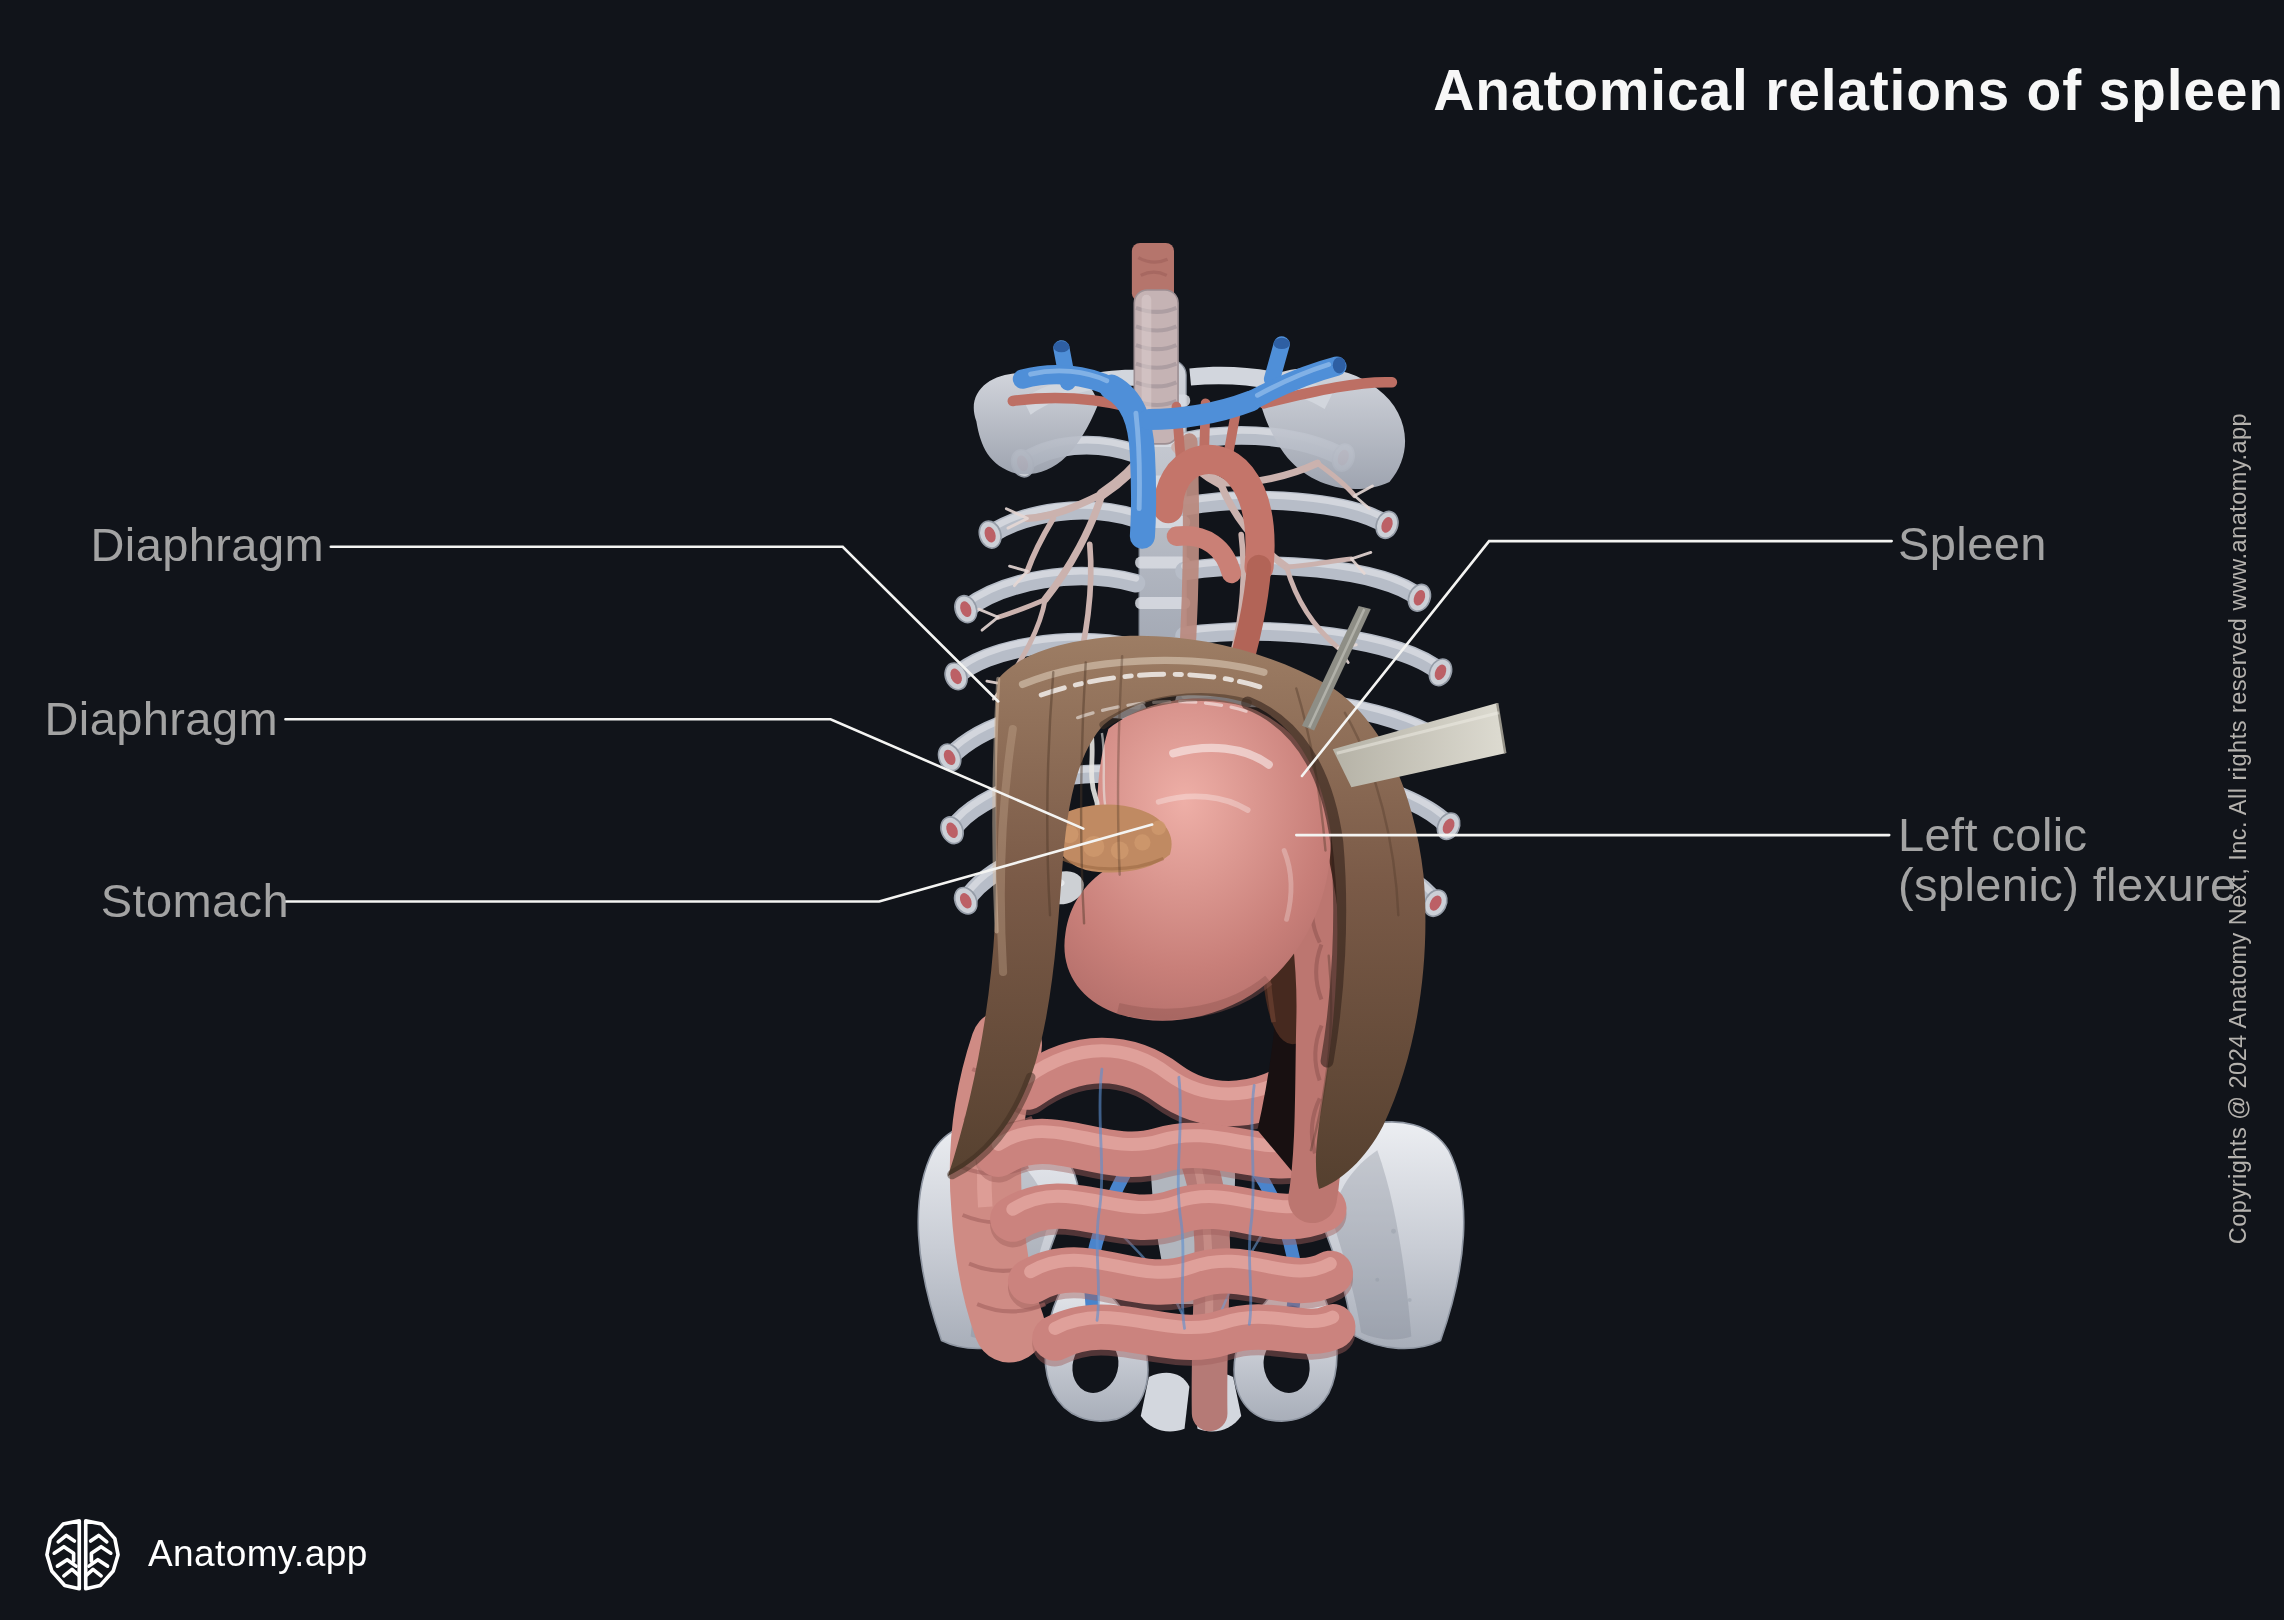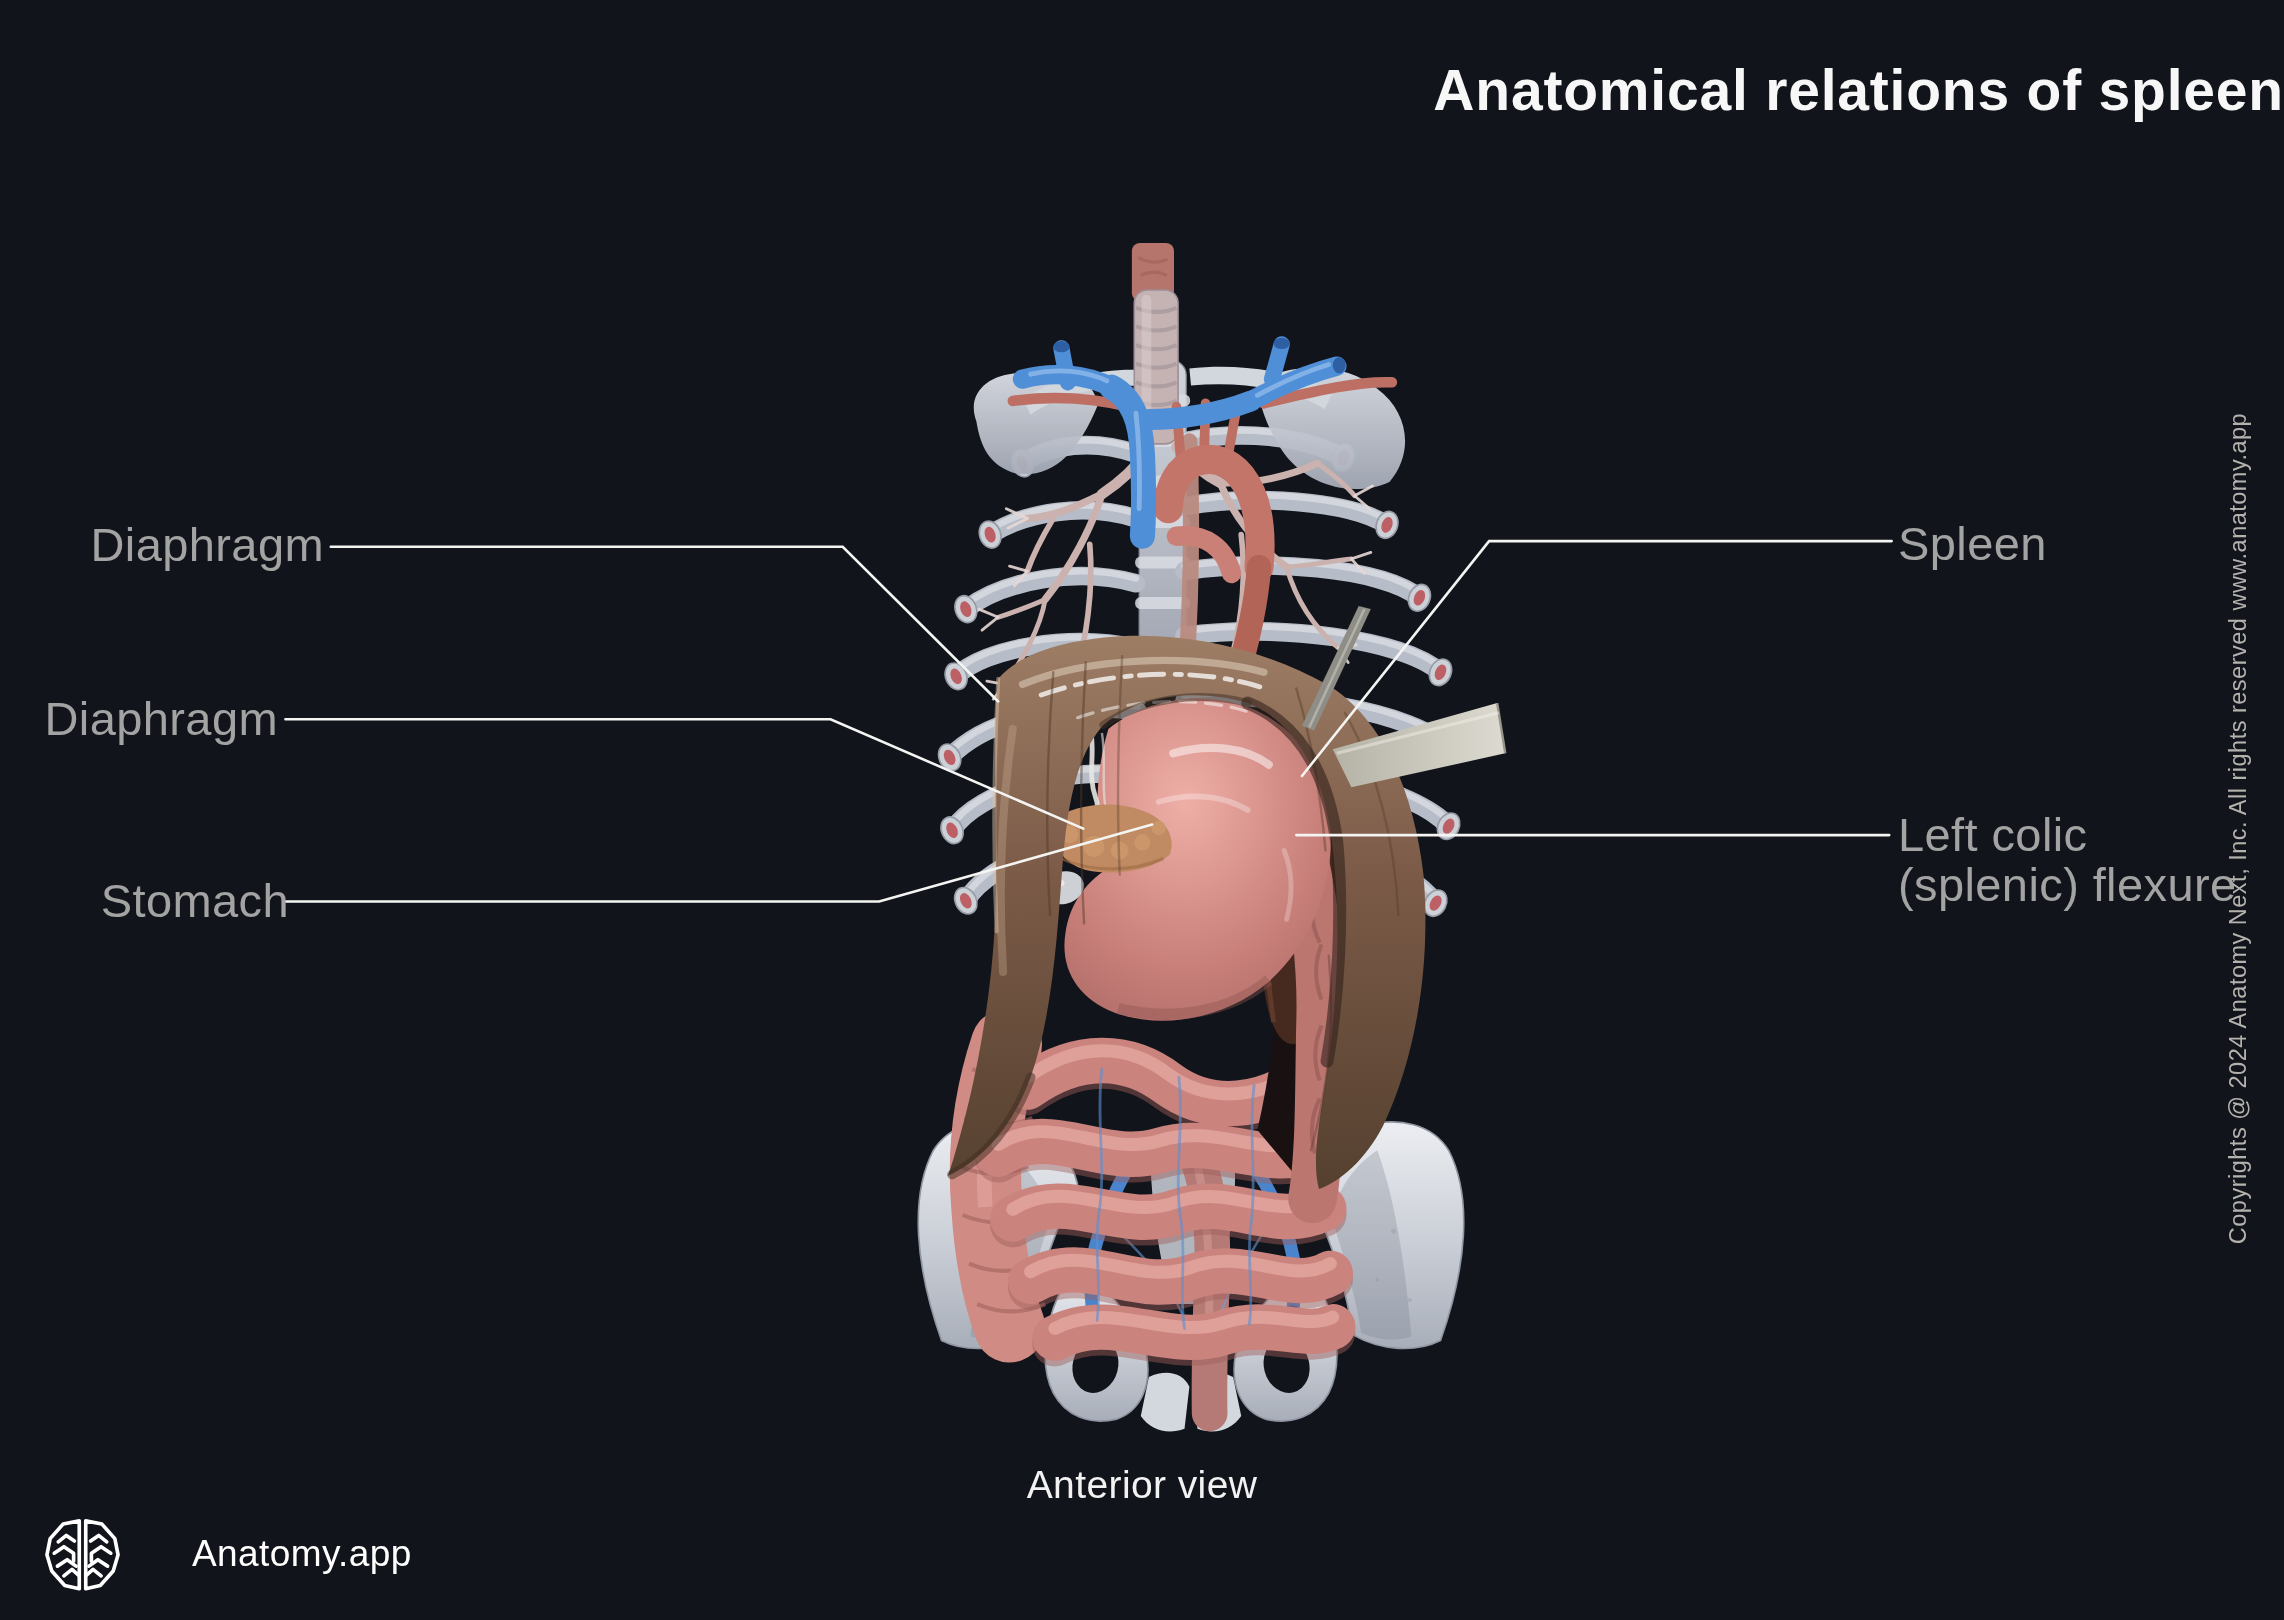--- a/index.html
+++ b/index.html
@@ -11,21 +11,21 @@
          font-size:57px;font-weight:600;letter-spacing:0.8px;color:#f7f7f7;}
   .lbl{position:absolute;font-size:47px;font-weight:400;letter-spacing:0.4px;color:#a3a3a3;line-height:50px;}
   .lbl-l{text-align:right;left:0;}
   .lbl-diaphragm{width:324px;top:520px;}
   .lbl-pancreas{width:278px;top:694px;}
   .lbl-stomach{width:274px;top:876px;margin-left:15px;}
   .lbl-spleen{left:1898px;top:519px;}
   .lbl-leftcolic{left:1898px;top:810px;}
   .caption{position:absolute;left:0;right:0;top:1463px;text-align:center;
            font-size:39px;font-weight:400;letter-spacing:0.4px;color:#f2f2f2;}
-  .brand{position:absolute;left:41px;top:1515px;height:78px;display:flex;align-items:center;gap:44px;}
+  .brand{position:absolute;left:41px;top:1515px;height:78px;display:flex;align-items:center;}
   .brand-icon{width:83px;height:76px;}
   .brand-name{margin-left:24px;font-size:37px;letter-spacing:0.4px;color:#ffffff;font-weight:400;}
   .copyright{position:absolute;left:1752px;top:813px;width:972px;height:31px;line-height:31px;
              transform:rotate(-90deg);text-align:center;font-size:23.5px;letter-spacing:0.5px;color:#b5b2ae;}
 </style>
 </head>
 <body>
 
 <div class="stage">
 
@@ -432,21 +432,20 @@
 <div class="lbl lbl-l lbl-diaphragm">Diaphragm</div>
 <div class="lbl lbl-l lbl-pancreas">Diaphragm</div>
 <div class="lbl lbl-l lbl-stomach">Stomach</div>
 
 <div class="lbl lbl-spleen">Spleen</div>
 <div class="lbl lbl-leftcolic">
   <div>Left colic</div>
   <div>(splenic) flexure</div>
 </div>
 
-<div class="caption">Anterior view</div>
 
 <div class="brand">
   <svg class="brand-icon" viewBox="0 0 100 94">
     <g fill="none" stroke="#ffffff" stroke-width="4.5" stroke-linejoin="round" stroke-linecap="round">
       <path d="M46,6 L26,10 L10,28 L6,48 L12,68 L28,86 L46,90 L46,6 Z"></path>
       <path d="M54,6 L74,10 L90,28 L94,48 L88,68 L72,86 L54,90 L54,6 Z"></path>
       <path d="M20,32 L30,24 L40,31"></path>
       <path d="M15,46 L27,38 L39,46 L39,56"></path>
       <path d="M19,62 L31,54 L42,62"></path>
       <path d="M27,74 L37,66 L45,73"></path>

